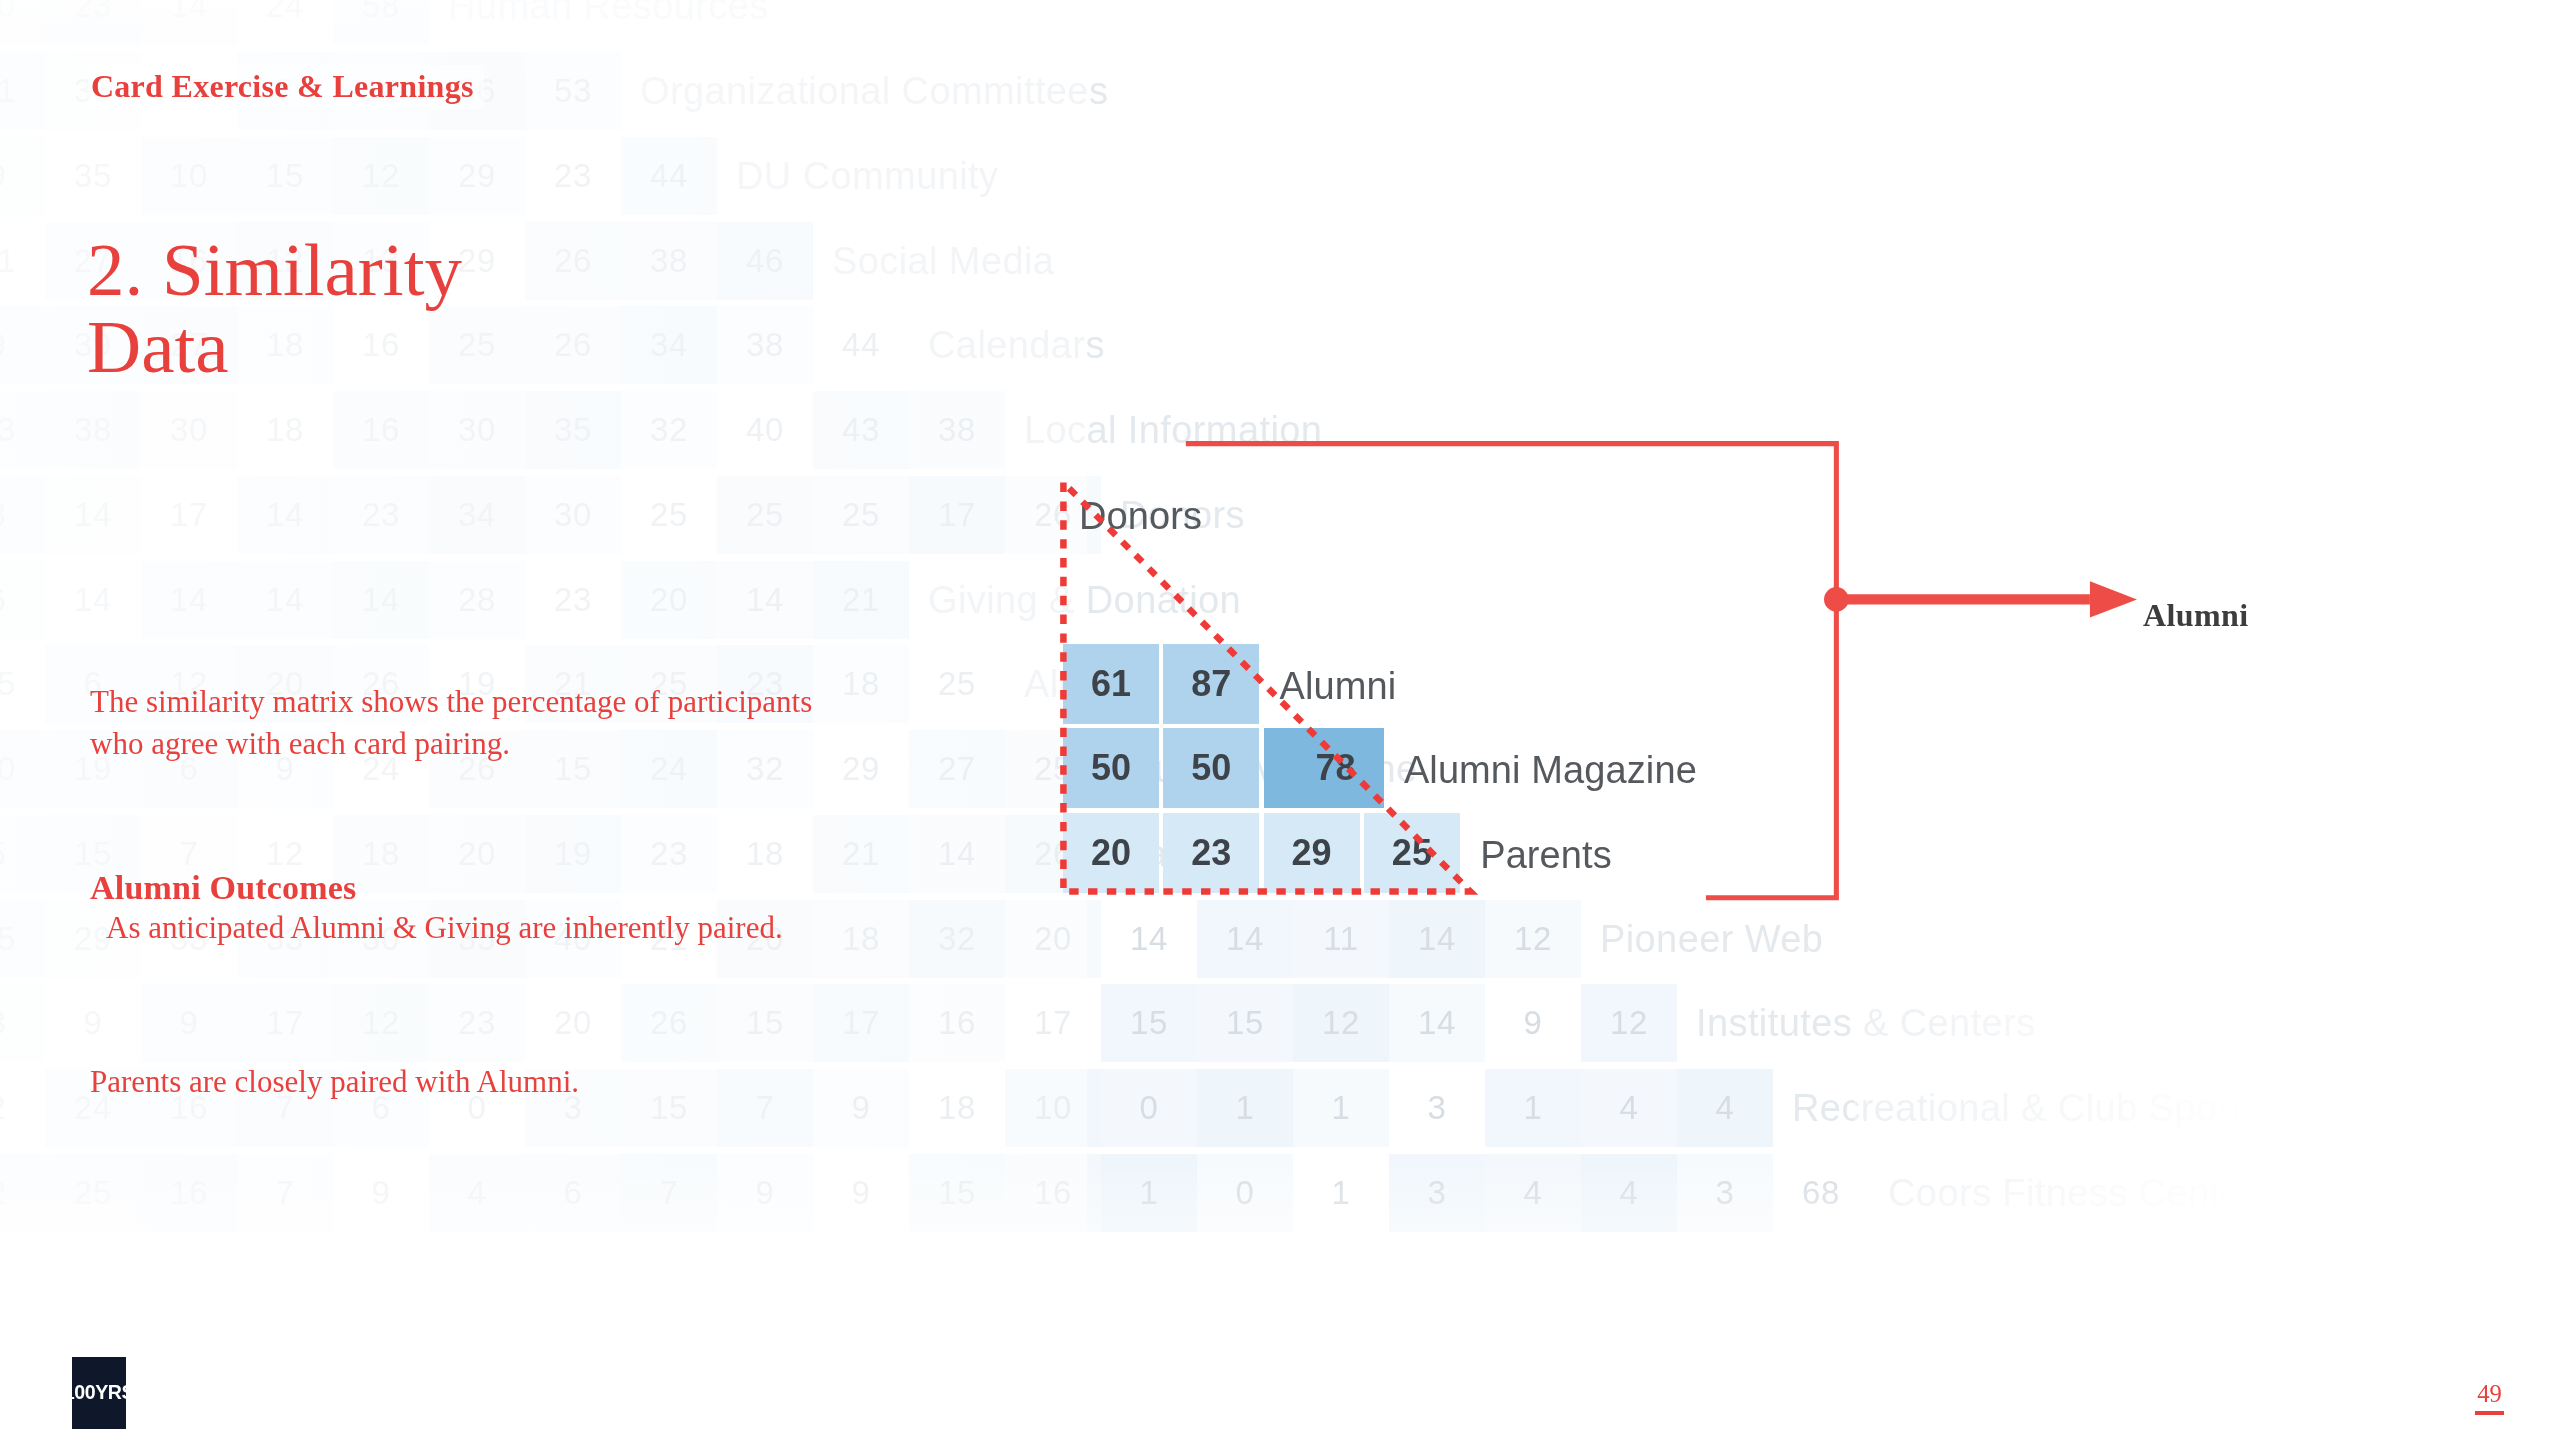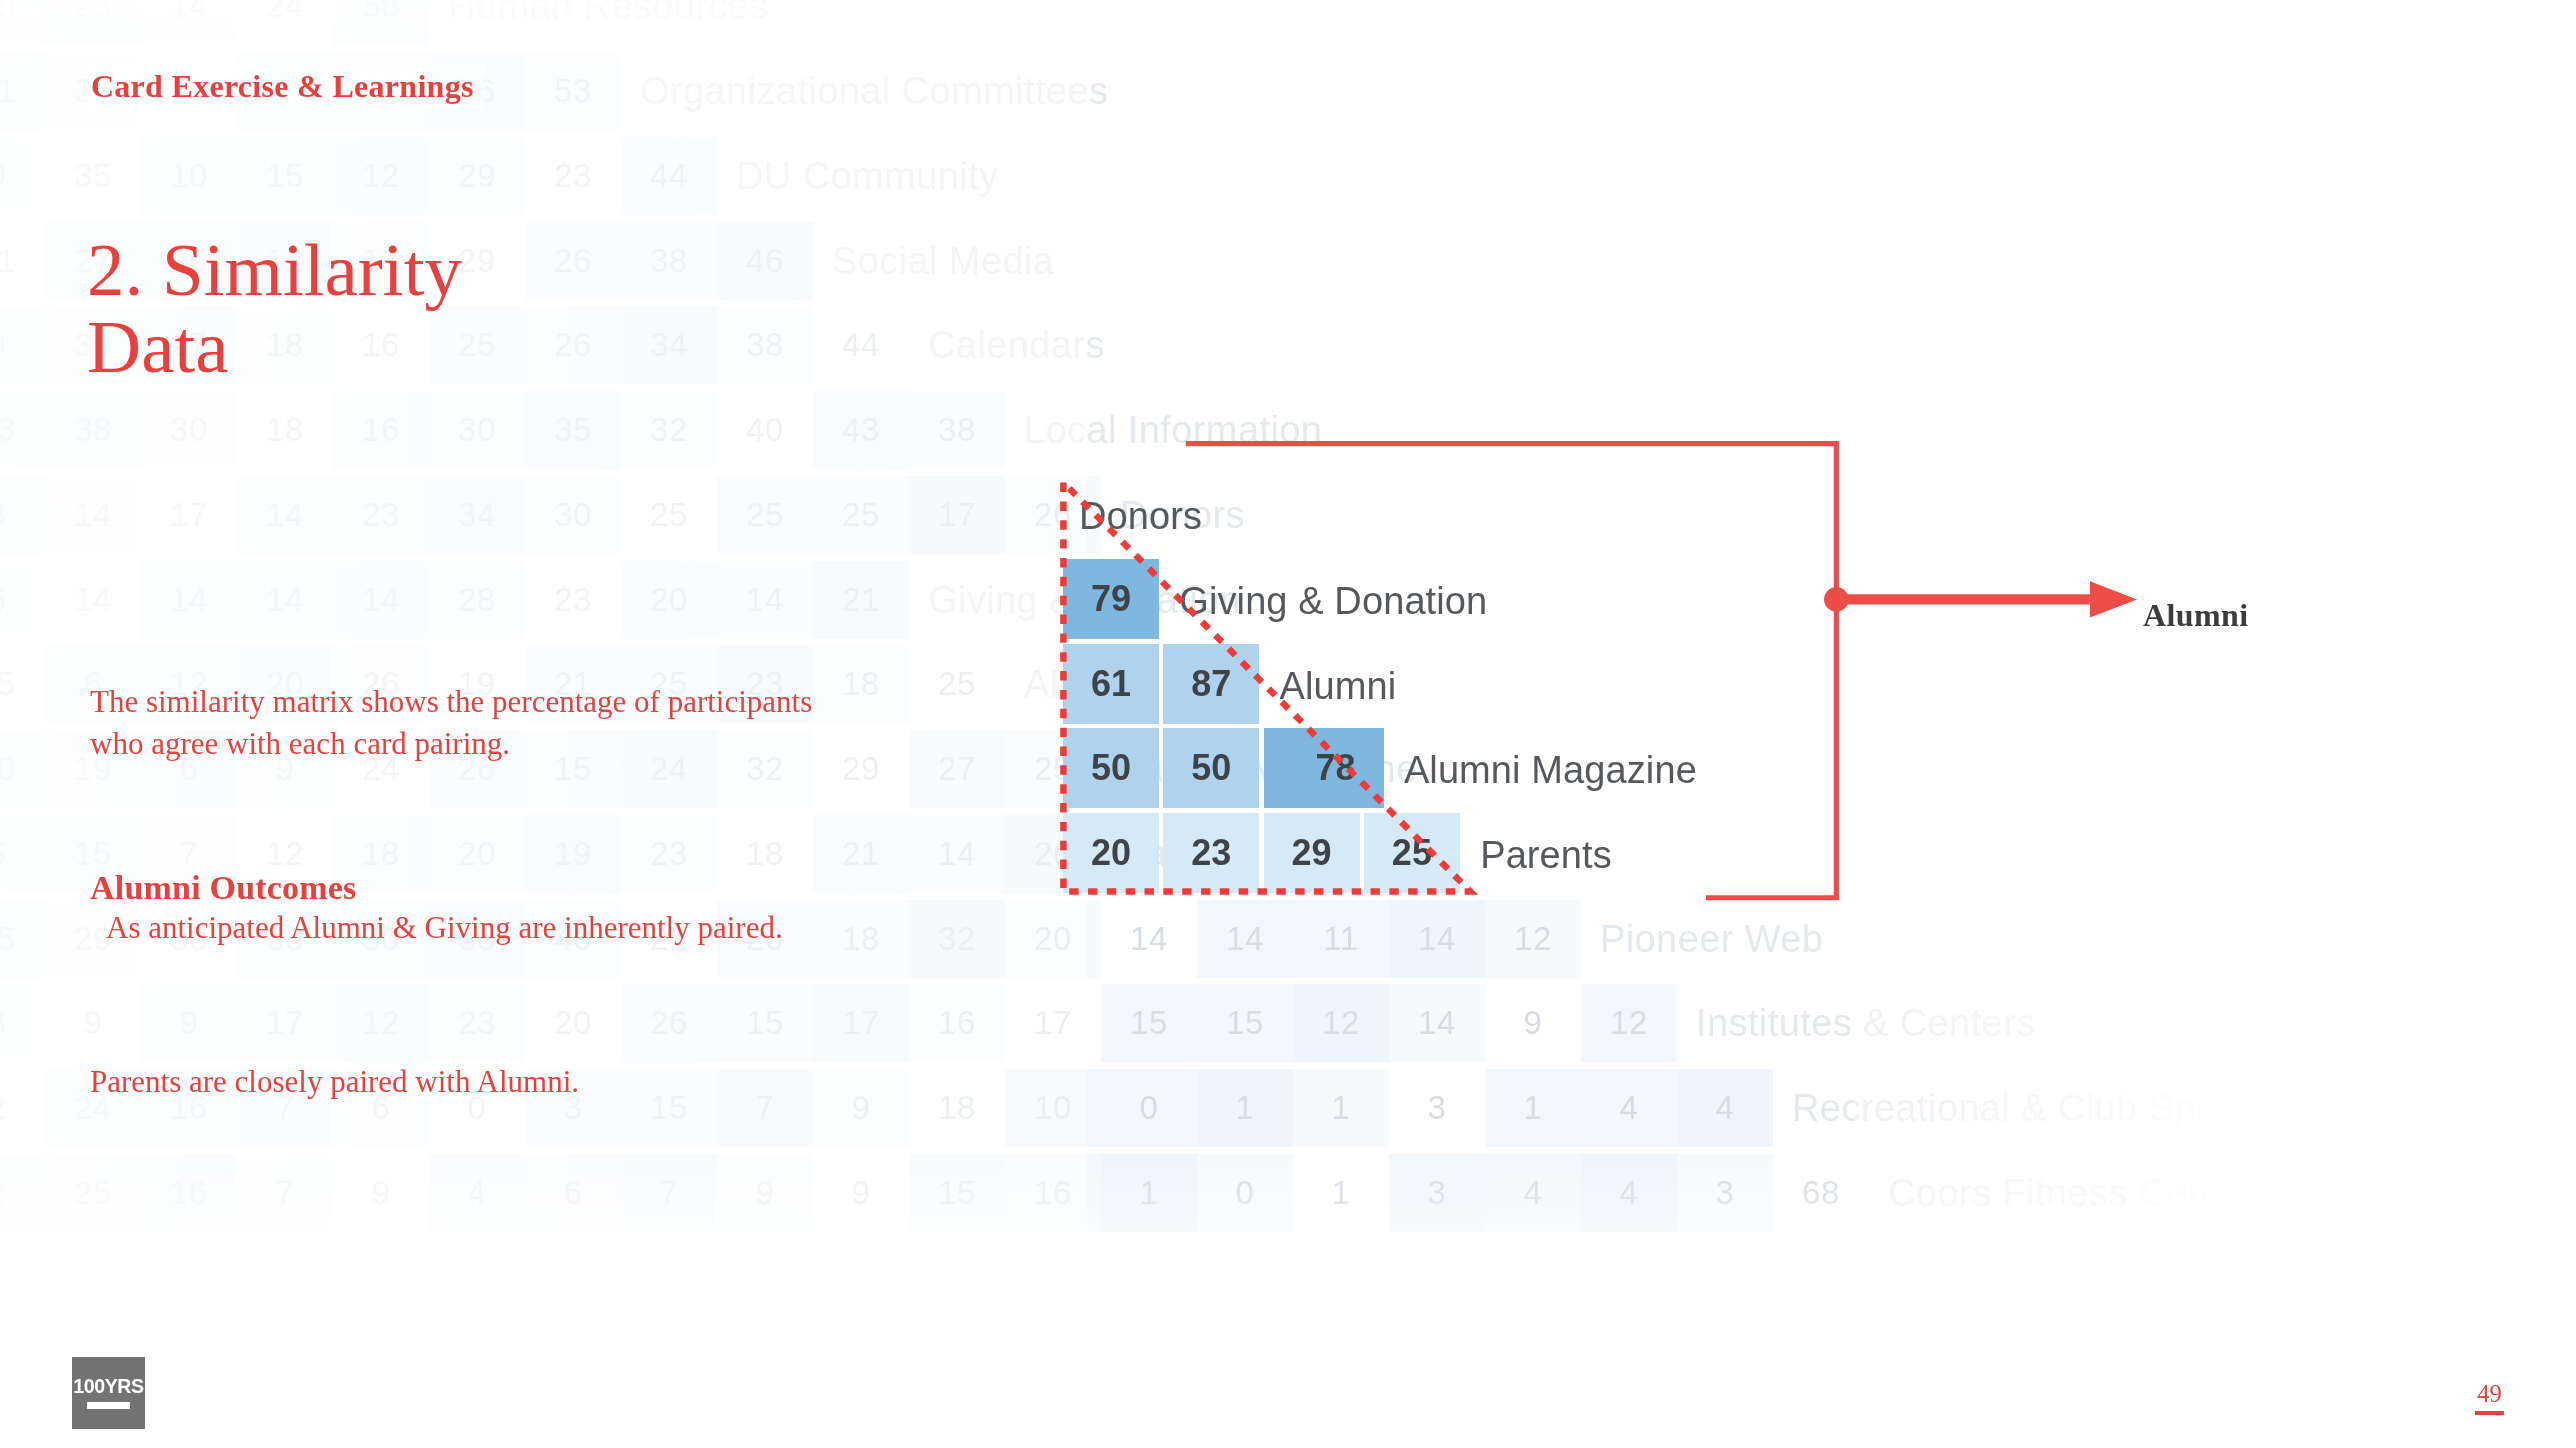--- a/index.html
+++ b/index.html
@@ -158,23 +158,23 @@
     font-family:"Liberation Serif", serif;
     font-weight:bold;
     font-size:32px;
     color:#3d3d3d;
     letter-spacing:0.4px;
   }
 
   
   #logo{
     position:absolute;left:72px;top:1357px;
-    width:73px;height:72px;
-    background:#737373;
-    display:flex;flex-direction:column;
+    width:54px;height:72px;
+    background:#0f172a;
+    display:flex;flex-direction:row;
     align-items:center;justify-content:center;
   }
   #logo-text{
     font-family:"Liberation Sans", sans-serif;
     font-weight:bold;
     font-size:19.6px;
     color:#ffffff;
     letter-spacing:-0.4px;
     line-height:1;
   }
@@ -430,24 +430,20 @@
 
 <div class="veil" id="veil-left"></div>
 <div class="veil" id="veil-right"></div>
 <div class="veil" id="veil-top"></div>
 <div class="veil" id="veil-bottom"></div>
 
 <div id="focus-matrix">
     <div class="fm-row" style="top: 0px;">
       <div class="fm-name">Donors</div>
     </div>
-    <div class="fm-row" style="top: 85px;">
-      <div class="fm-cell" style="background: rgb(127, 184, 222);">79</div>
-      <div class="fm-name">Giving &amp; Donation</div>
-    </div>
     <div class="fm-row" style="top: 170px;">
       <div class="fm-cell" style="background: rgb(176, 211, 237);">61</div>
       <div class="fm-cell" style="background: rgb(176, 211, 237);">87</div>
       <div class="fm-name">Alumni</div>
     </div>
     <div class="fm-row" style="top: 254px;">
       <div class="fm-cell" style="background: rgb(176, 211, 237);">50</div>
       <div class="fm-cell" style="background: rgb(176, 211, 237);">50</div>
       <div class="fm-cell" style="background: rgb(127, 184, 222); padding-left: 24px;">78</div>
       <div class="fm-name">Alumni Magazine</div>

